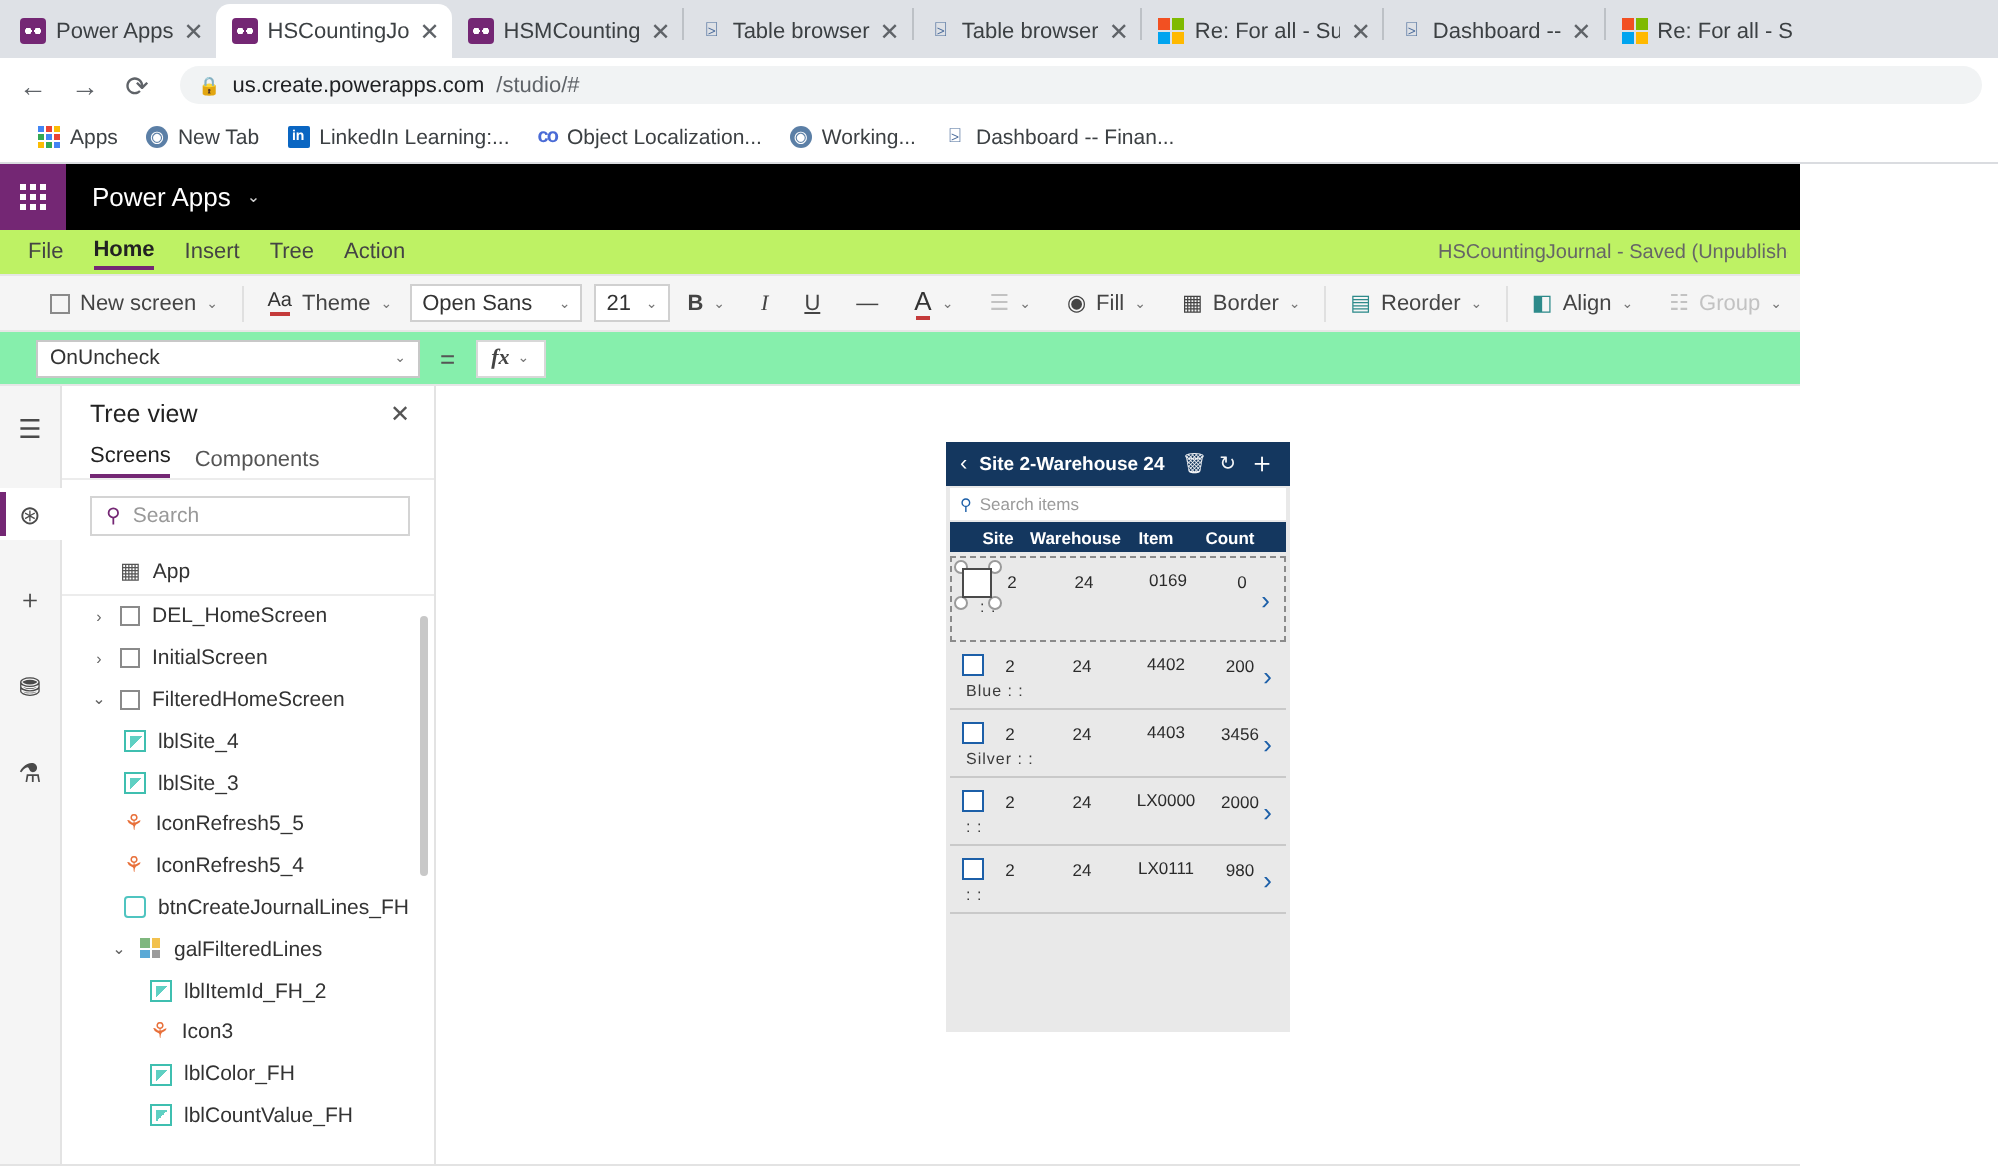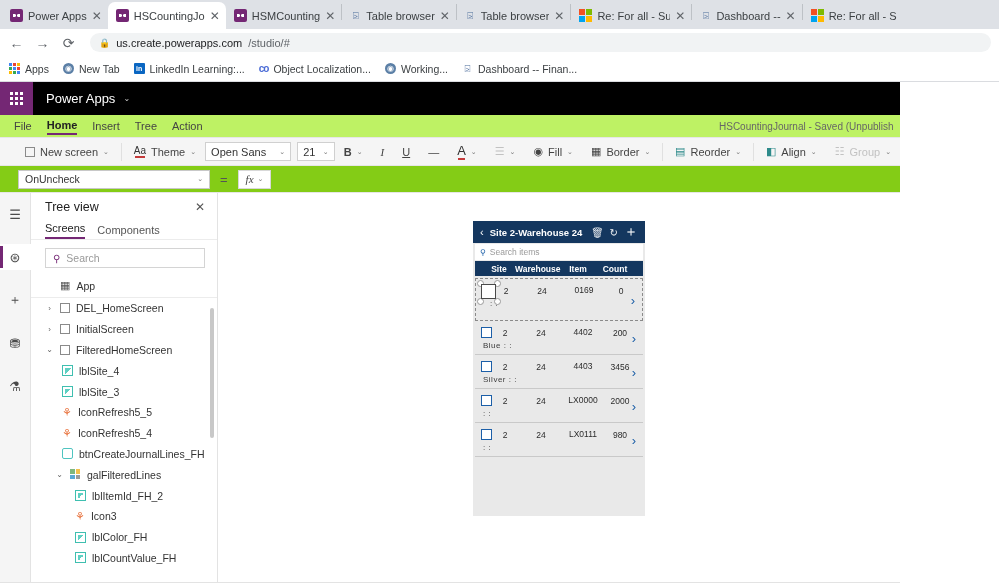--- a/index.html
+++ b/index.html
@@ -105,21 +105,21 @@
   .lock-icon { font-size: 9px; color:#5f6368; }
   .omnibox .url-path { color: #5f6368; text-align: center; }
 
   .bookmarks-bar {
     height: 26px;
     background: #ffffff;
     border-bottom: 1px solid #dadce0;
     display: flex;
     align-items: center;
     gap: 14px;
-    padding: 0 9px;
+    padding: 0 19px;
     font-size: 10.5px;
     color: #3c4043;
   }
   .bm { display:flex; align-items:center; gap:5px; white-space: nowrap; cursor:pointer;}
   .bm-apps-grid {
     width:11px;height:11px;
     display:grid;grid-template-columns:repeat(3,3px);grid-template-rows:repeat(3,3px);gap:1px;
   }
   .bm-apps-grid i{display:block;}
   .bm-apps-grid i:nth-child(1){background:#4285f4}
@@ -219,39 +219,39 @@
   .size-select {
     width: 44px; height: 19px; border:1px solid #d0d0d0; background:#fff;
     display:flex; align-items:center; justify-content:space-between;
     padding: 0 5px; font-size:11px; color:#333;
   }
   .icon-A { color:#333; font-size:13px; position:relative; padding-bottom:2px;}
   .icon-A::after { content:""; position:absolute; left:1px; right:1px; bottom:0; height:2px; background:#c43a3a;}
 
   .formula-bar {
     height: 28px;
-    background: #84cc16;
+    background: #86efac;
     border-top: 1px solid #e6e6e6;
     border-bottom: 1px solid #e6e6e6;
     display:flex; align-items:center;
     padding-left: 18px;
     gap: 10px;
   }
   .prop-select {
     width: 192px; height: 19px; border:1px solid #c8c8c8; background:#fff;
     display:flex; align-items:center; justify-content:space-between;
     padding: 0 6px; font-size:10.5px; color:#333;
   }
   .eq-sign { color:#555; font-size:13px; }
   .fx-box {
     height: 19px; border:1px solid #d8d8d8; background:#fff;
     display:flex; align-items:center; padding: 0 7px; gap:4px;
     font-size:11px; color:#444;
   }
-  .fx-box .fx { font-style: italic; font-family:"Liberation Serif", serif; font-weight:400;}
+  .fx-box .fx { font-style: italic; font-family:"Liberation Serif", serif; font-weight:700;}
   .formula-text {
     font-family:"Liberation Mono", monospace;
     font-size: 10.5px;
     white-space: pre;
   }
   .tok-fn { color:#3b78c4; }
   .tok-var { color:#1a9c94; }
   .tok-this { color:#c0397a; }
   .tok-p { color:#555; }
 

